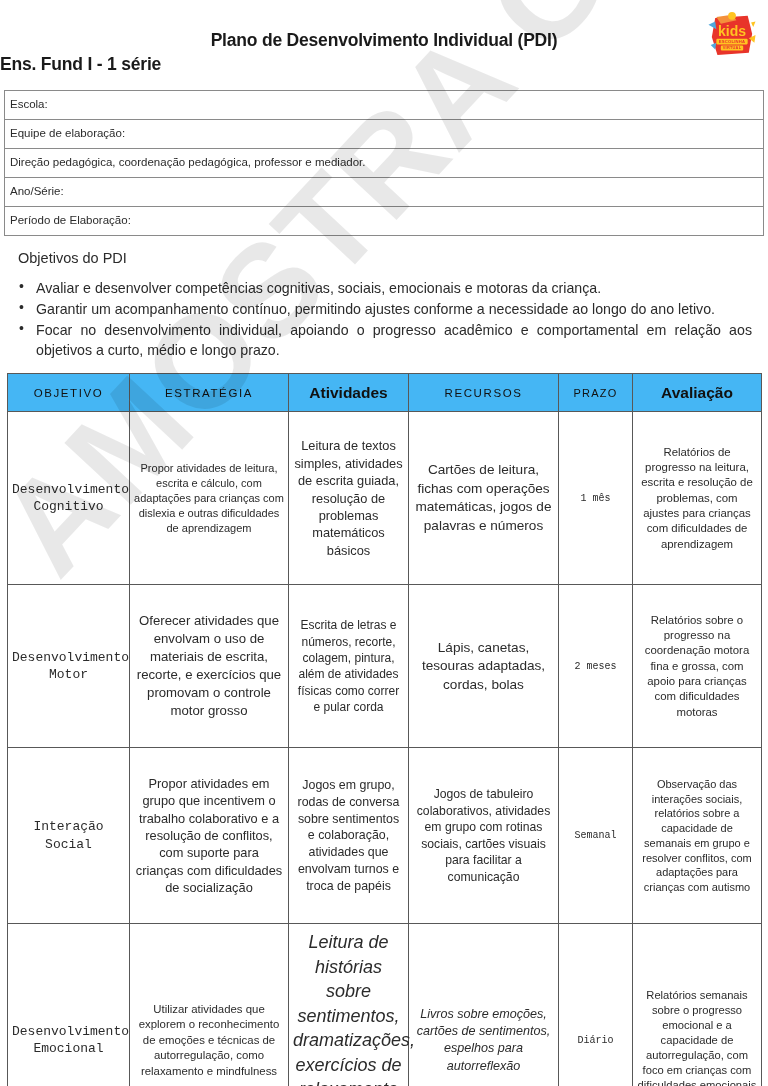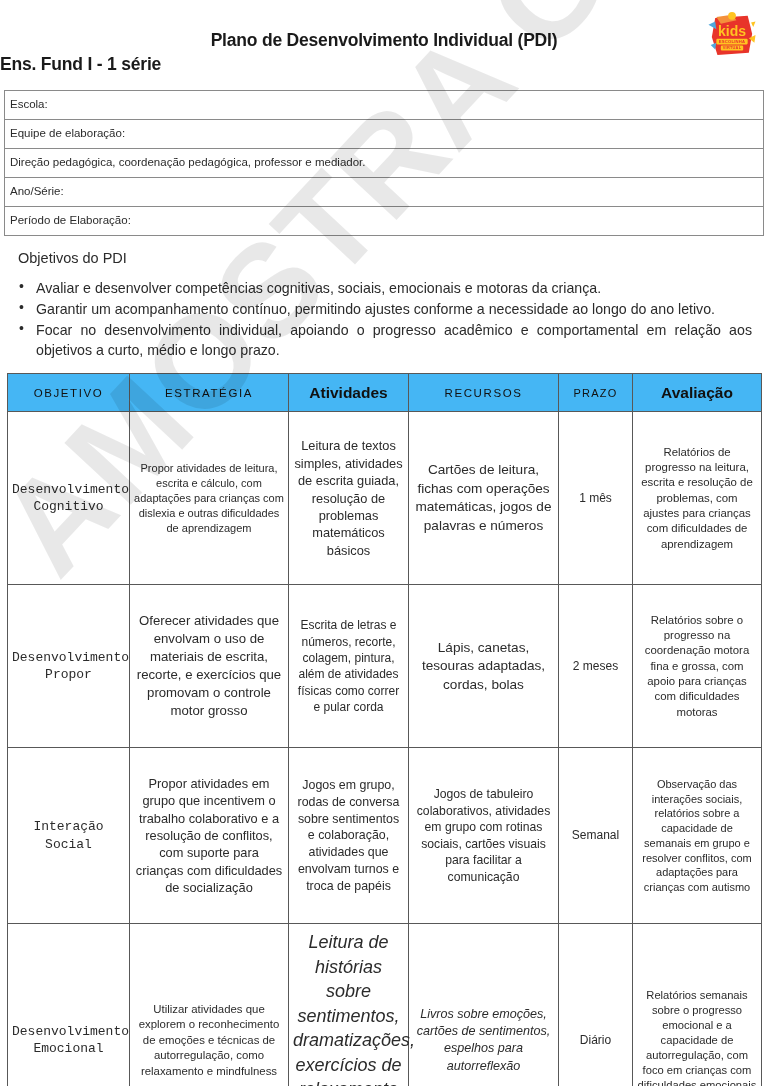--- a/index.html
+++ b/index.html
@@ -170,21 +170,21 @@
   col.c-atividades { width: 120px; }
   col.c-recursos   { width: 150px; }
   col.c-prazo      { width: 74px;  }
   col.c-avaliacao  { width: 129px; }
 
   
   td.objetivo  { font-size: 13px;   line-height: 1.35; font-family: Liberation Mono, monospace; }
   td.estrategia{ font-size: 11px; line-height: 1.36; }
   td.atividades{ font-size: 12.8px; line-height: 1.36; }
   td.recursos  { font-size: 13.6px; line-height: 1.36; }
-  td.prazo     { font-size: 12px; line-height: 1.3;  }
+  td.prazo     { font-size: 10px; line-height: 1.3; font-family: Liberation Mono, monospace;  }
   td.avaliacao { font-size: 11.4px; line-height: 1.34; }
 
   
   tr.row-2 td.estrategia { font-size: 13.2px; }
   tr.row-2 td.atividades { font-size: 12px; }
   tr.row-3 td.estrategia { font-size: 12.8px; }
   tr.row-3 td.atividades { font-size: 12.4px; }
   tr.row-3 td.recursos   { font-size: 12.2px; }
   tr.row-3 td.avaliacao  { font-size: 11px;   }
   tr.row-4 td.estrategia { font-size: 11.4px; }
@@ -275,21 +275,21 @@
     <tbody>
       <tr class="row-1">
         <td class="objetivo">Desenvolvimento Cognitivo</td>
         <td class="estrategia">Propor atividades de leitura, escrita e cálculo, com adaptações para crianças com dislexia e outras dificuldades de aprendizagem</td>
         <td class="atividades">Leitura de textos simples, atividades de escrita guiada, resolução de problemas matemáticos básicos</td>
         <td class="recursos">Cartões de leitura, fichas com operações matemáticas, jogos de palavras e números</td>
         <td class="prazo">1 mês</td>
         <td class="avaliacao">Relatórios de progresso na leitura, escrita e resolução de problemas, com ajustes para crianças com dificuldades de aprendizagem</td>
       </tr>
       <tr class="row-2">
-        <td class="objetivo">Desenvolvimento Propor</td>
+        <td class="objetivo">Desenvolvimento Motor</td>
         <td class="estrategia">Oferecer atividades que envolvam o uso de materiais de escrita, recorte, e exercícios que promovam o controle motor grosso</td>
         <td class="atividades">Escrita de letras e números, recorte, colagem, pintura, além de atividades físicas como correr e pular corda</td>
         <td class="recursos">Lápis, canetas, tesouras adaptadas, cordas, bolas</td>
         <td class="prazo">2 meses</td>
         <td class="avaliacao">Relatórios sobre o progresso na coordenação motora fina e grossa, com apoio para crianças com dificuldades motoras</td>
       </tr>
       <tr class="row-3">
         <td class="objetivo">Interação Social</td>
         <td class="estrategia">Propor atividades em grupo que incentivem o trabalho colaborativo e a resolução de conflitos, com suporte para crianças com dificuldades de socialização</td>
         <td class="atividades">Jogos em grupo, rodas de conversa sobre sentimentos e colaboração, atividades que envolvam turnos e troca de papéis</td>

